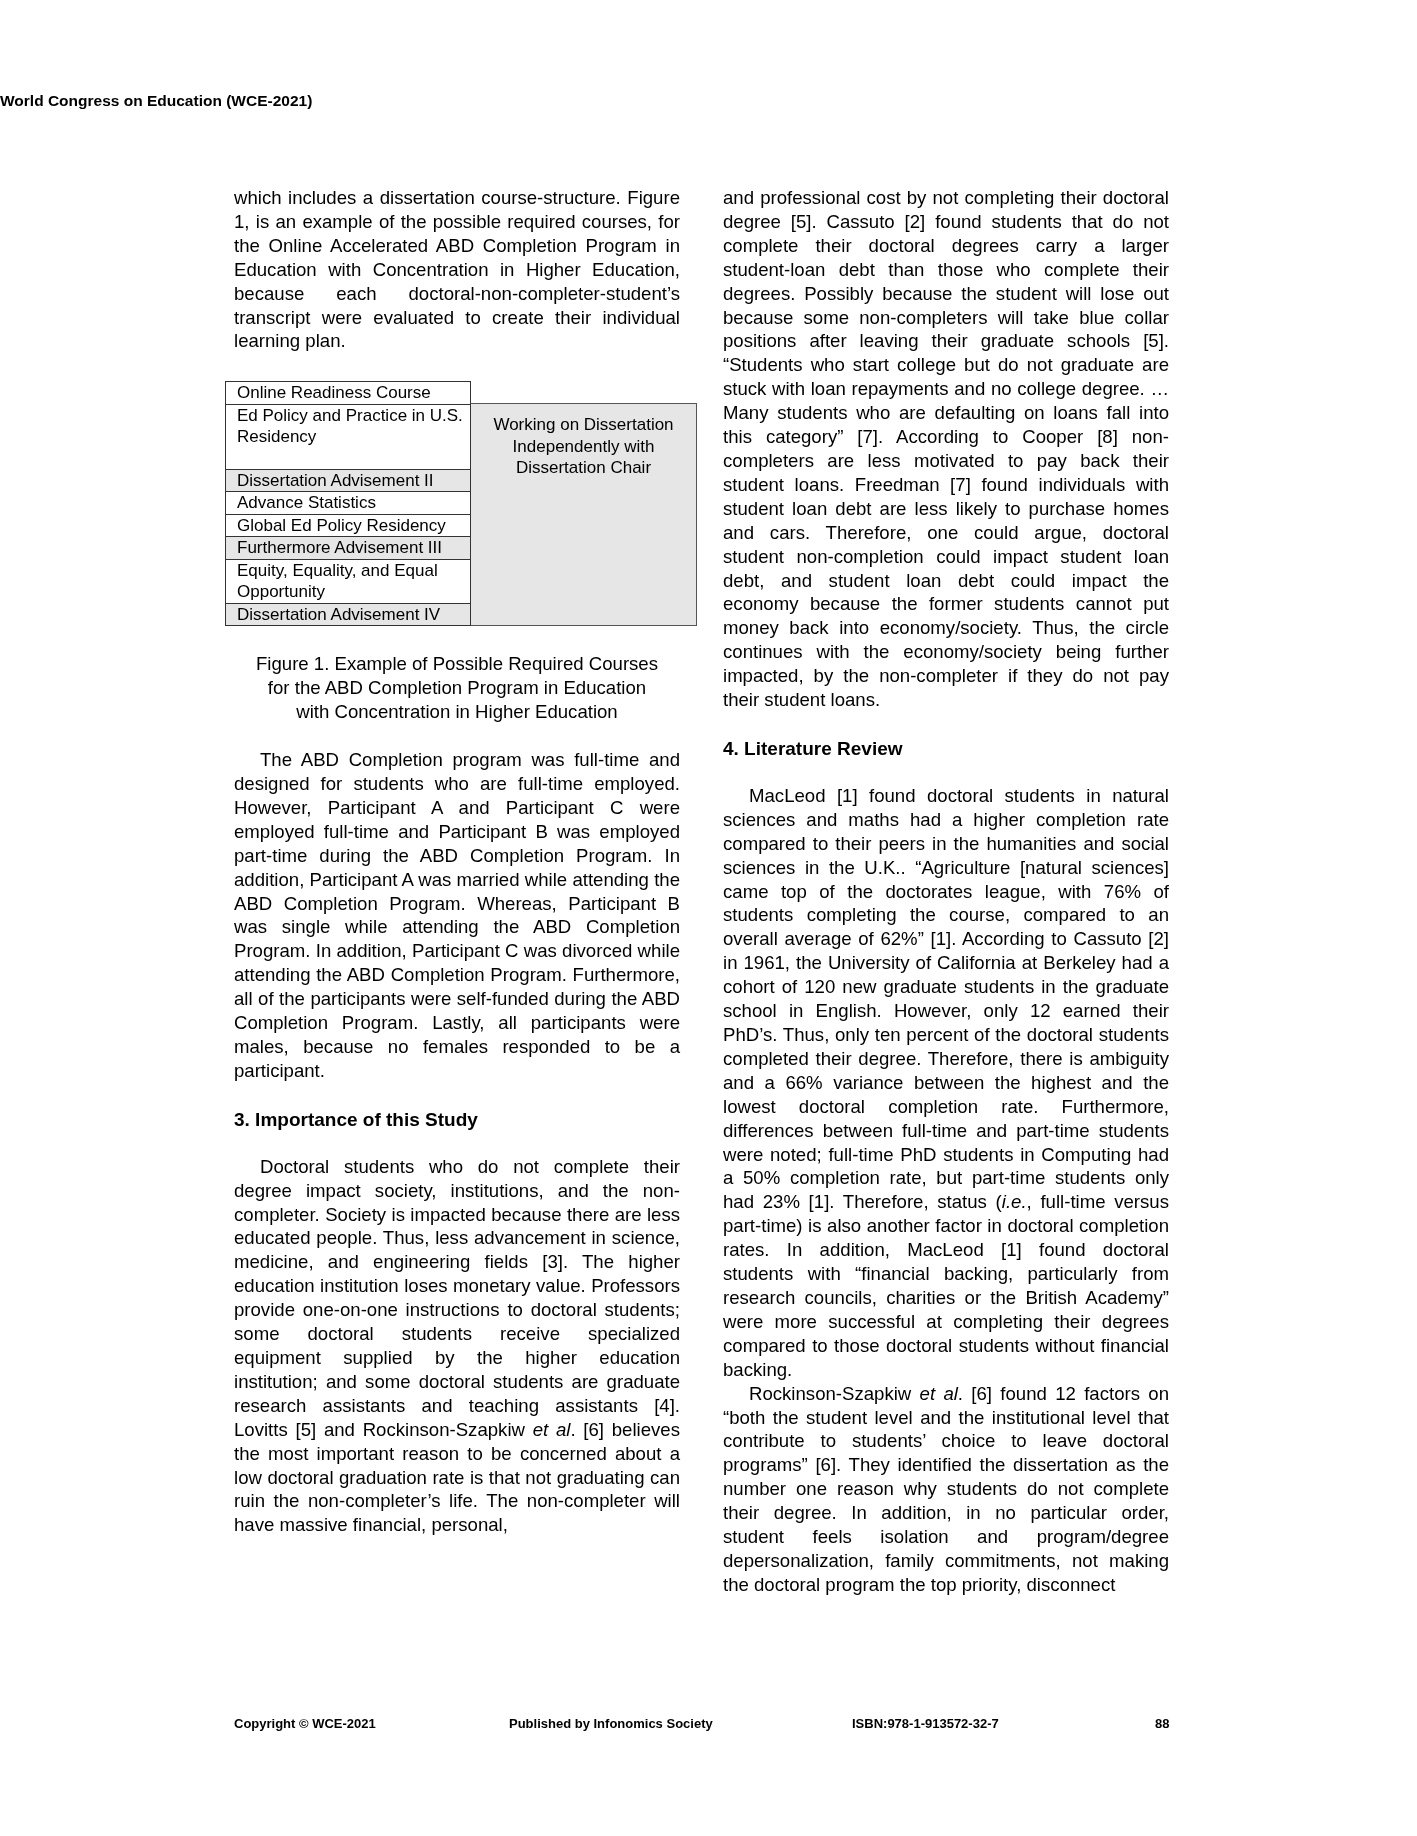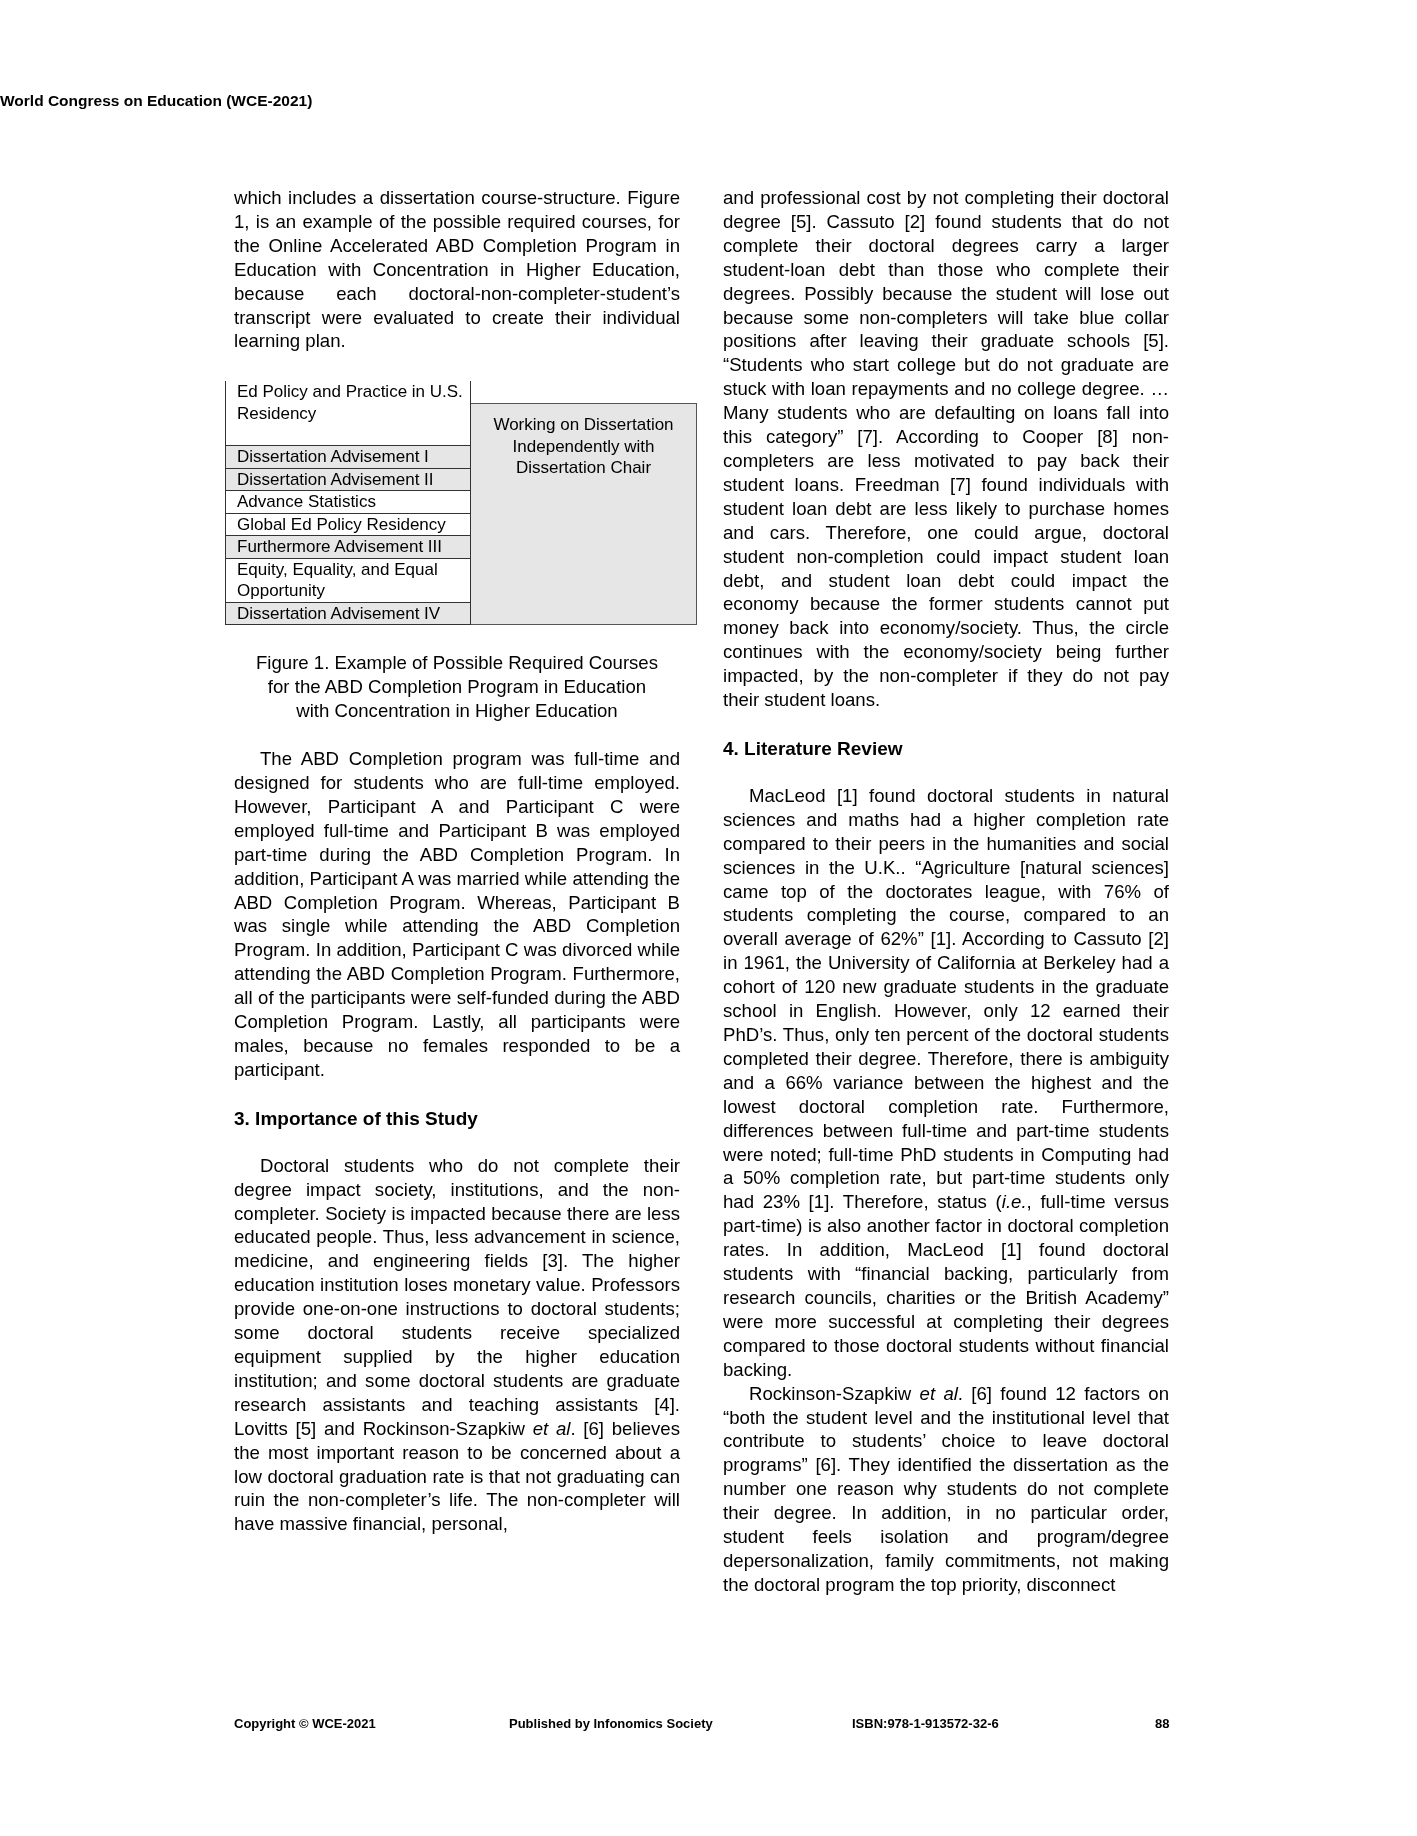--- a/index.html
+++ b/index.html
@@ -55,24 +55,24 @@
 <div class="col col-left">
   <p>which includes a dissertation course-structure. Figure 1, is an example of the possible required courses, for the Online Accelerated ABD Completion Program in Education with Concentration in Higher Education, because each doctoral-non-completer-student’s transcript were evaluated to create their individual learning plan.</p>
 
   <div class="course-table">
     <div class="ct-right-area">
       <span>Working on Dissertation</span>
       <span>Independently with</span>
       <span>Dissertation Chair</span>
     </div>
     <div class="ct-row">
-        <div class="ct-left" style="height:65px">Ed Policy and Practice in U.S. Residency</div>
+        <div class="ct-left ct-first">Online Readiness Course</div>
       </div>
     <div class="ct-row">
-        <div class="ct-left shade">Dissertation Advisement I</div>
+        <div class="ct-left" style="height:65px">Ed Policy and Practice in U.S. Residency</div>
       </div>
     <div class="ct-row">
         <div class="ct-left shade">Dissertation Advisement II</div>
       </div>
     <div class="ct-row">
         <div class="ct-left">Advance Statistics</div>
       </div>
     <div class="ct-row">
         <div class="ct-left">Global Ed Policy Residency</div>
       </div>
@@ -106,15 +106,15 @@
   <h3 class="heading" style="margin-top:22px">4. Literature Review</h3>
 
   <p class="indent" style="margin-top:20px"><span>MacLeod [1] found doctoral students in natural sciences and maths had a higher completion rate compared to their peers in the humanities and social sciences in the U.K.. “Agriculture [natural sciences] came top of the doctorates league, with 76% of students completing the course, compared to an overall average of 62%” [1]. According to Cassuto [2] in 1961, the University of California at Berkeley had a cohort of 120 new graduate students in the graduate school in English. However, only 12 earned their PhD’s. Thus, only ten percent of the doctoral students completed their degree. Therefore, there is ambiguity and a 66% variance between the highest and the lowest doctoral completion rate. Furthermore, differences between full-time and part-time students were noted; full-time PhD students in Computing had a 50% completion rate, but part-time students only had 23% [1]. Therefore, status (</span><em>i.e.</em><span>, full-time versus part-time) is also another factor in doctoral completion rates. In addition, MacLeod [1] found doctoral students with “financial backing, particularly from research councils, charities or the British Academy” were more successful at completing their degrees compared to those doctoral students without financial backing.</span></p>
 
   <p class="indent"><span>Rockinson-Szapkiw </span><em>et al</em><span>. [6] found 12 factors on “both the student level and the institutional level that contribute to students’ choice to leave doctoral programs” [6]. They identified the dissertation as the number one reason why students do not complete their degree. In addition, in no particular order, student feels isolation and program/degree depersonalization, family commitments, not making the doctoral program the top priority, disconnect</span></p>
 </div>
 
 <div class="footer">
   <span style="left:234px">Copyright © WCE-2021</span>
   <span style="left:509px">Published by Infonomics Society</span>
-  <span style="left:852px">ISBN:978-1-913572-32-6</span>
+  <span style="left:852px">ISBN:978-1-913572-32-7</span>
   <span style="left:1155px">88</span>
 </div>
 
 </body></html>

